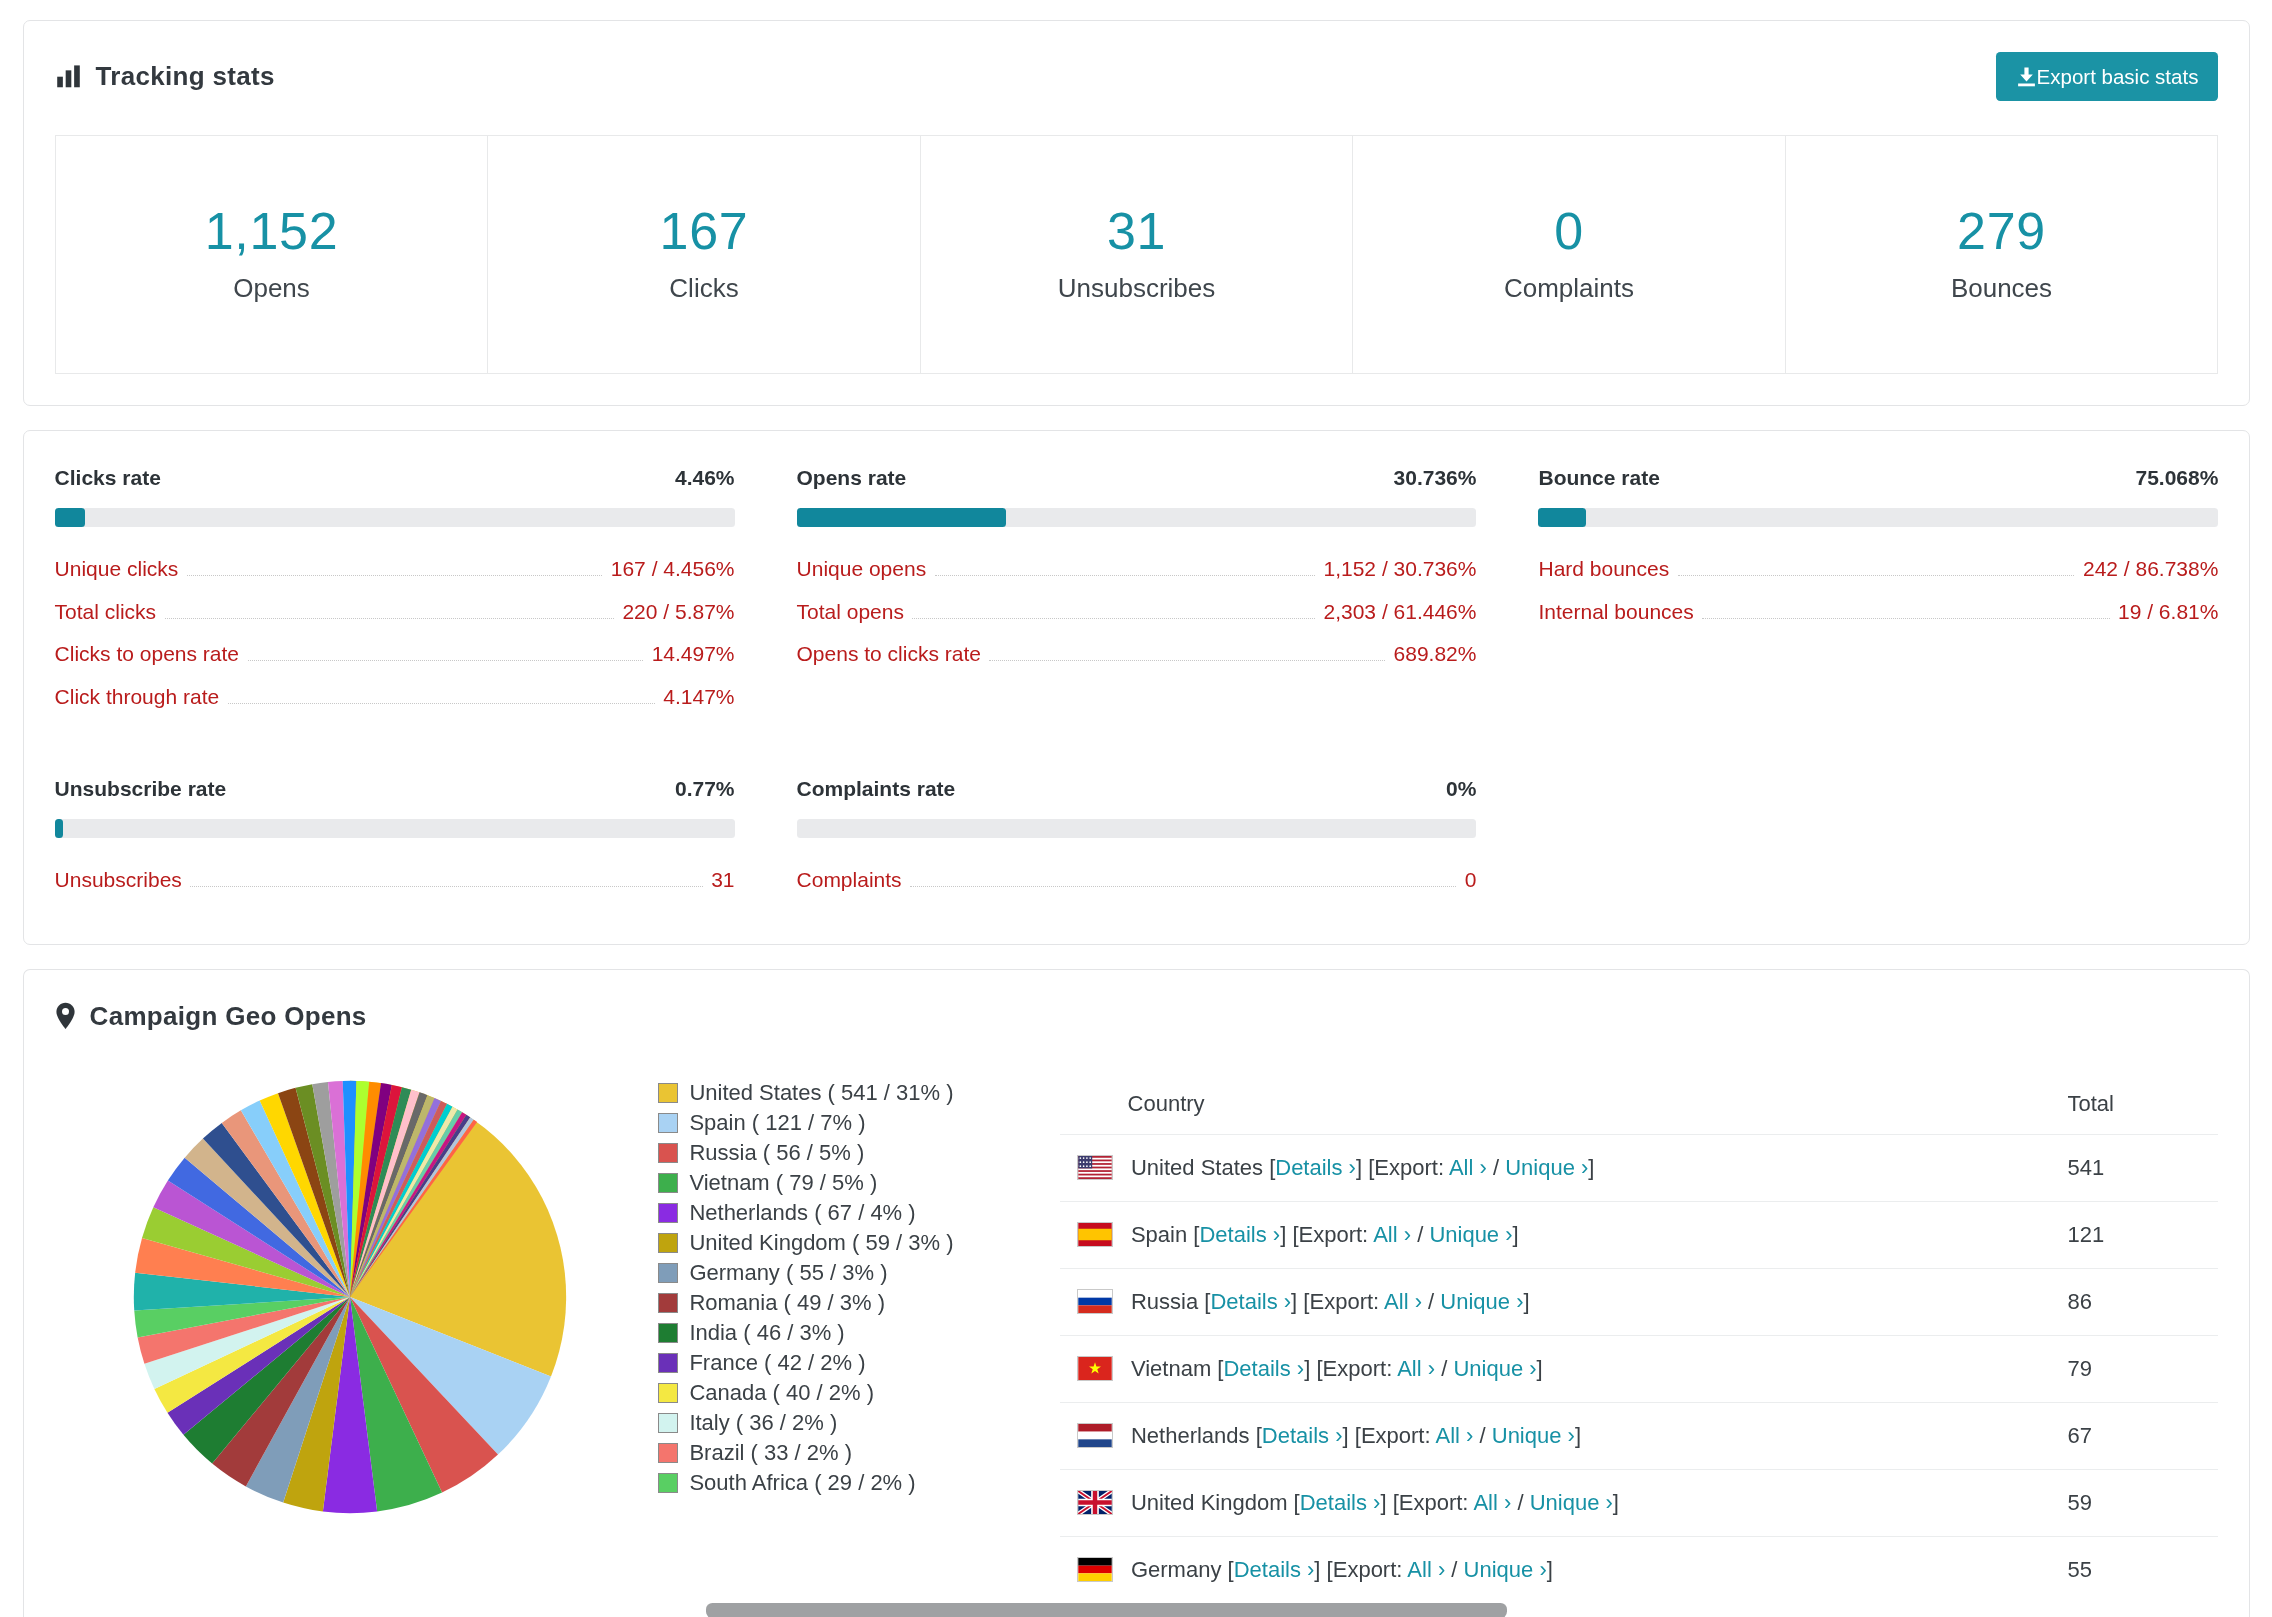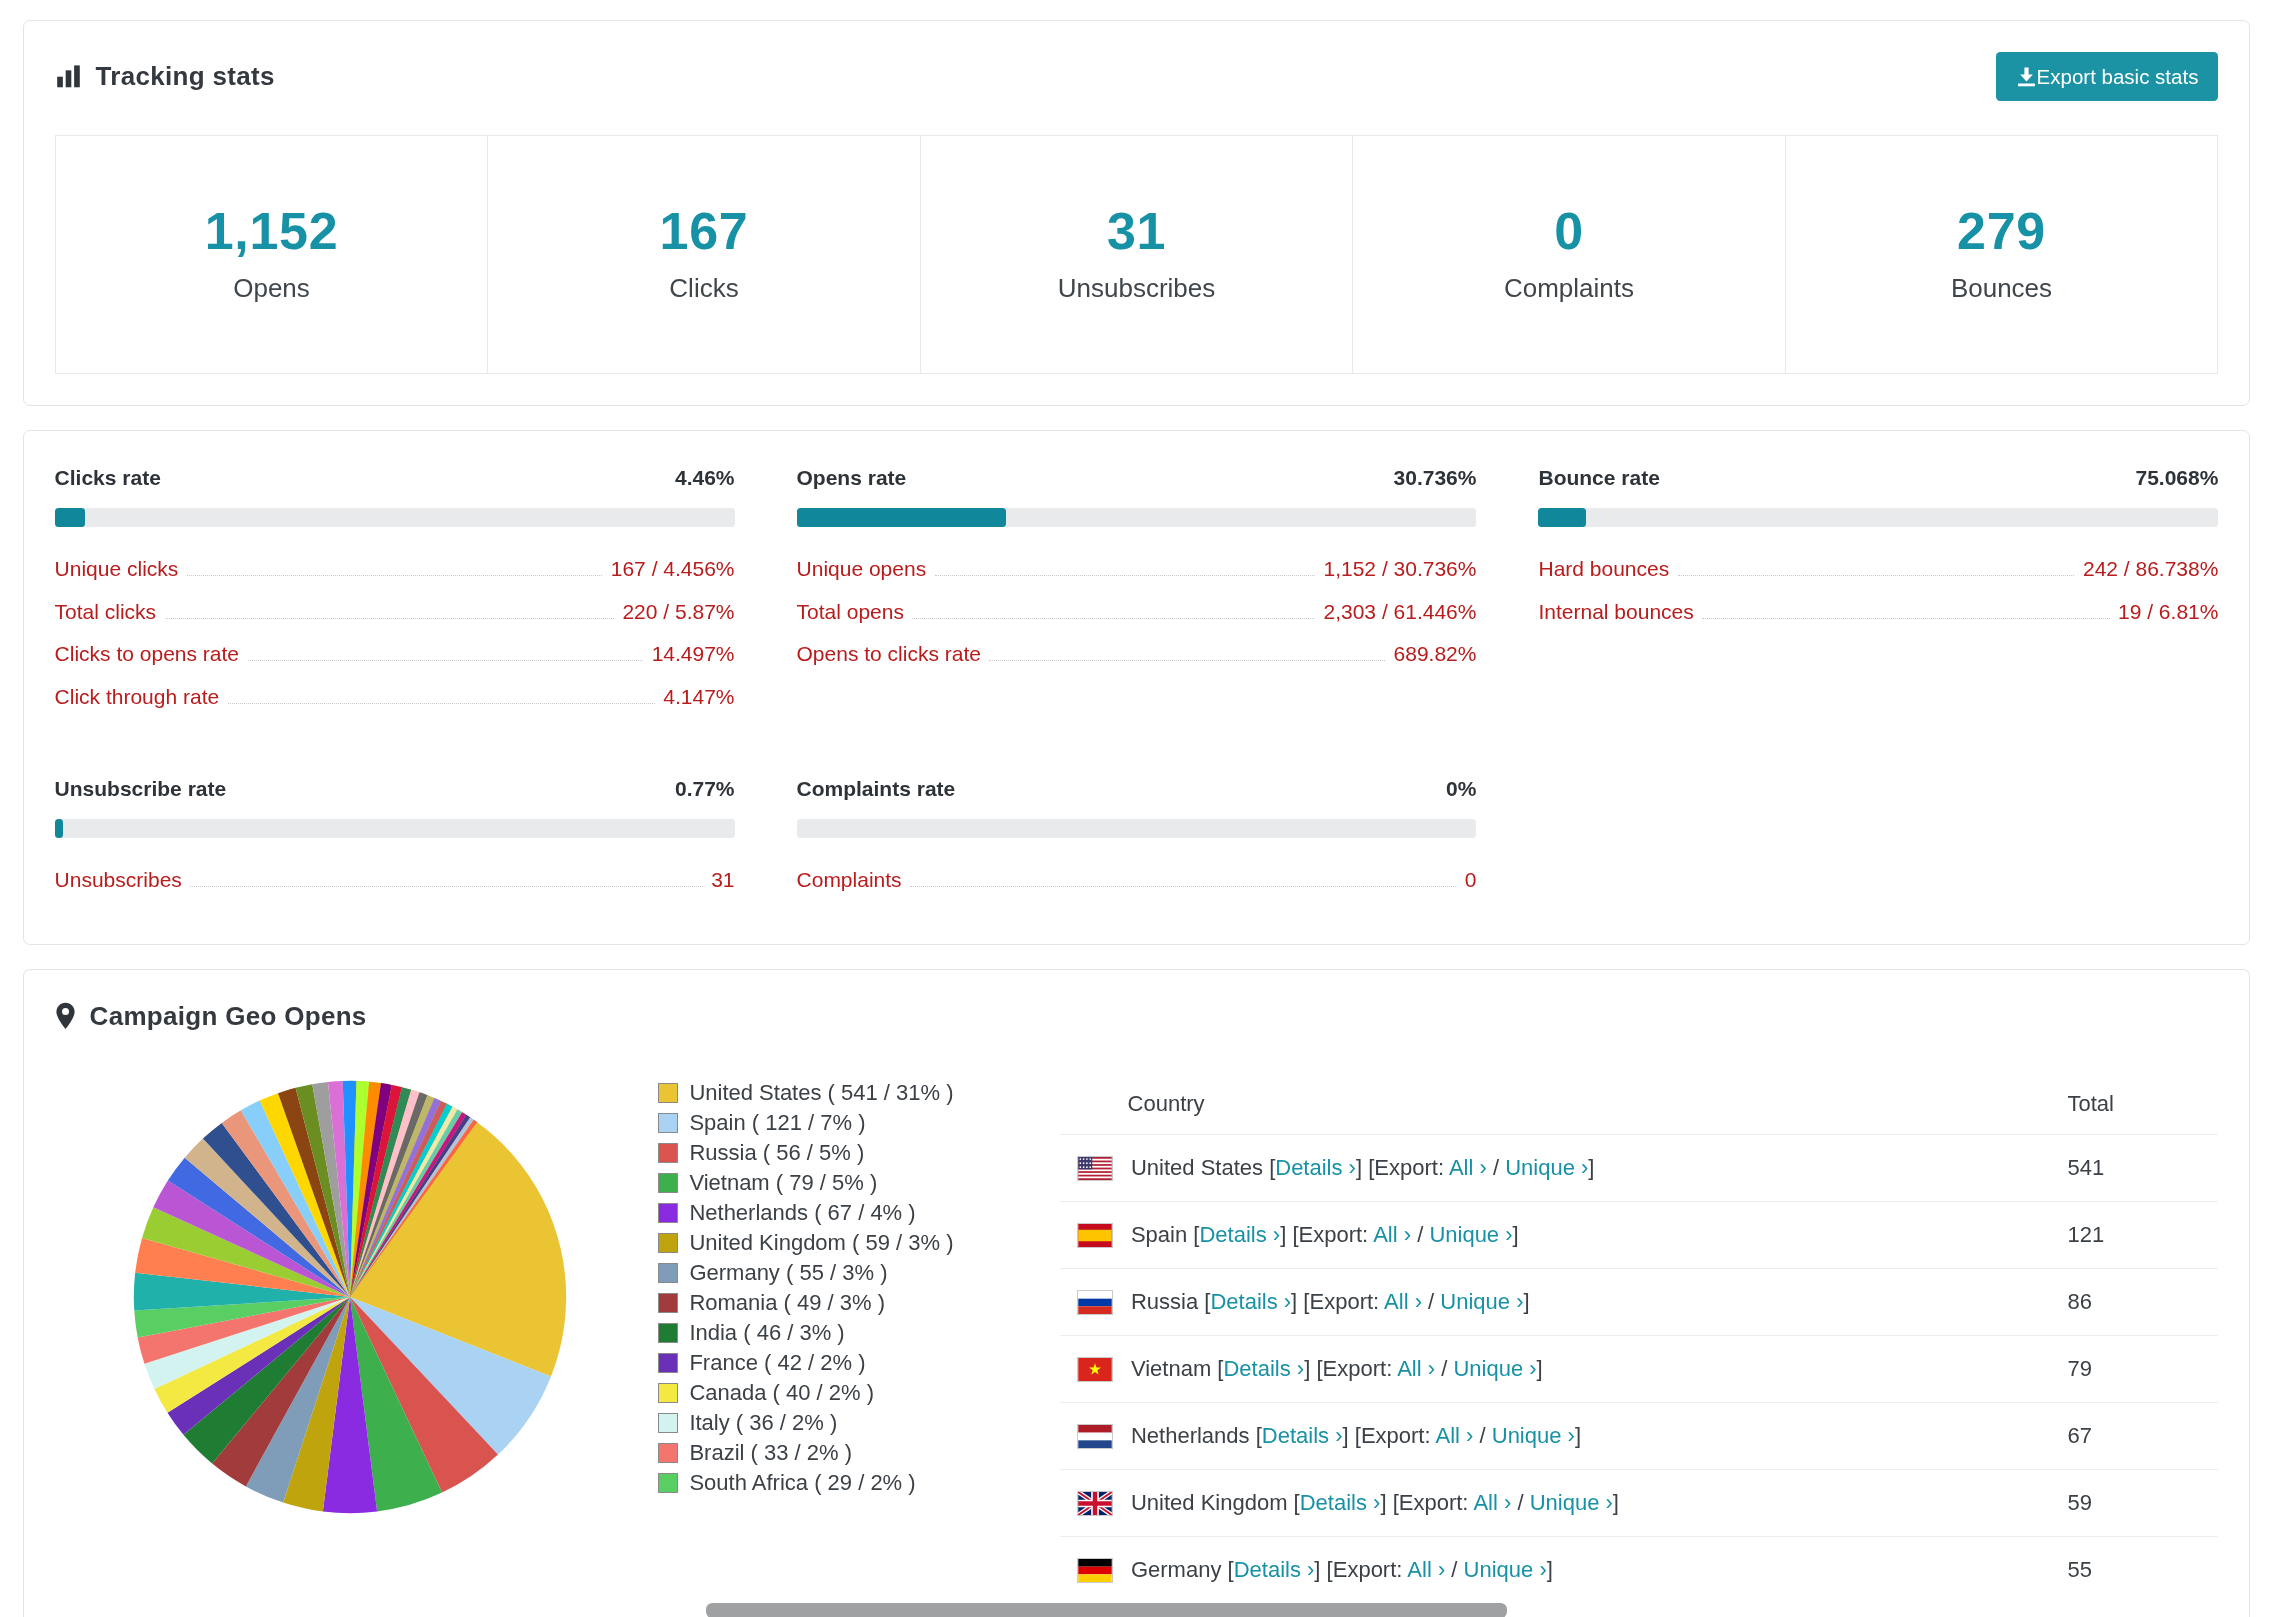--- a/index.html
+++ b/index.html
@@ -21,42 +21,42 @@
     display:flex;align-items:center;gap:0;background:#1b93a5;border:none;color:#fff;
     font-size:20.5px;padding:12.7px 20px;border-radius:4.2px;font-family:inherit;cursor:pointer;
   }
   
   .stats-row{display:flex;margin-top:34px}
   .stat-cell{
     flex:1;border:1.4px solid #e8e9ea;margin-left:-1.4px;text-align:center;
     padding:65px 7px 69px;
   }
   .stat-cell:first-child{margin-left:0}
-  .stat-value{font-size:52px;font-weight:700;color:#1791a5;letter-spacing:0.7px}
+  .stat-value{font-size:52px;font-weight:400;color:#1791a5;letter-spacing:0.7px}
   .stat-label{margin-top:11.3px;font-size:26px;color:#3f464c}
   
   .rates-grid{display:grid;grid-template-columns:repeat(3,1fr);column-gap:62px;row-gap:59px;padding:4.2px 0 11.3px}
   .rate-head{display:flex;justify-content:space-between;align-items:baseline;font-size:21px;font-weight:700;color:#2d3338}
   .rate-bar{margin:18.4px 0 21px;height:19px;background:#e9eaec;border-radius:3.5px}
   .rate-fill{height:100%;background:#11879c;border-radius:3.5px}
   .rate-row{display:flex;align-items:flex-start;font-size:21px;color:#b91c1c;padding:9.2px 0}
   .rate-row .leader{flex:1 1 auto;border-bottom:1.4px dotted #c8c8c8;margin:0 8.5px 5px;align-self:flex-end}
   .rate-row .rl,.rate-row .rv{white-space:nowrap}
   
   .geo-card{margin-bottom:0;min-height:776px;border-bottom:none;border-radius:7px 7px 0 0}
   .geo-body{display:flex;align-items:flex-start;margin-top:42px}
   .pie-wrap{flex:0 0 auto;margin-left:76px;margin-top:4.2px;line-height:0}
   .legend{list-style:none;margin:4.2px 0 0 89px;padding:0;flex:0 0 auto}
   .legend-item{display:flex;align-items:center;gap:11.3px;height:30px;font-size:22px;color:#3b4146;white-space:nowrap}
   .swatch{width:20.5px;height:20.5px;border:1.4px solid #8a8a8a;box-sizing:border-box;flex:0 0 auto}
   .geo-table{flex:1 1 auto;margin-left:106px;font-size:22px;color:#3b4146;min-width:0}
   .geo-thead{display:flex;align-items:center;padding:17px 17px;color:#3b4146}
   .th-country{margin-left:51px}
   .th-total{margin-left:auto;width:134px;flex:0 0 auto}
-  .geo-row{display:flex;align-items:flex-end;padding:20px 17px;border-top:1.4px solid #ebedee}
+  .geo-row{display:flex;align-items:flex-start;padding:20px 17px;border-top:1.4px solid #ebedee}
   .flag-wrap{flex:0 0 auto;display:inline-flex;border:0.7px solid #c9c9c9;line-height:0;background:#fff}
   .country-cell{margin-left:18.4px;flex:1 1 auto;white-space:nowrap;overflow:hidden}
   .tlink{color:#1791a5;text-decoration:none;cursor:pointer}
   .dark{color:#3b4146}
   .total-cell{width:134px;flex:0 0 auto}
   
   .hscrollbar{position:absolute;left:706px;bottom:0;width:801px;height:15.5px;background:#9fa1a3;border-radius:6.4px;z-index:9}
 </style>
 </head>
 <body>

